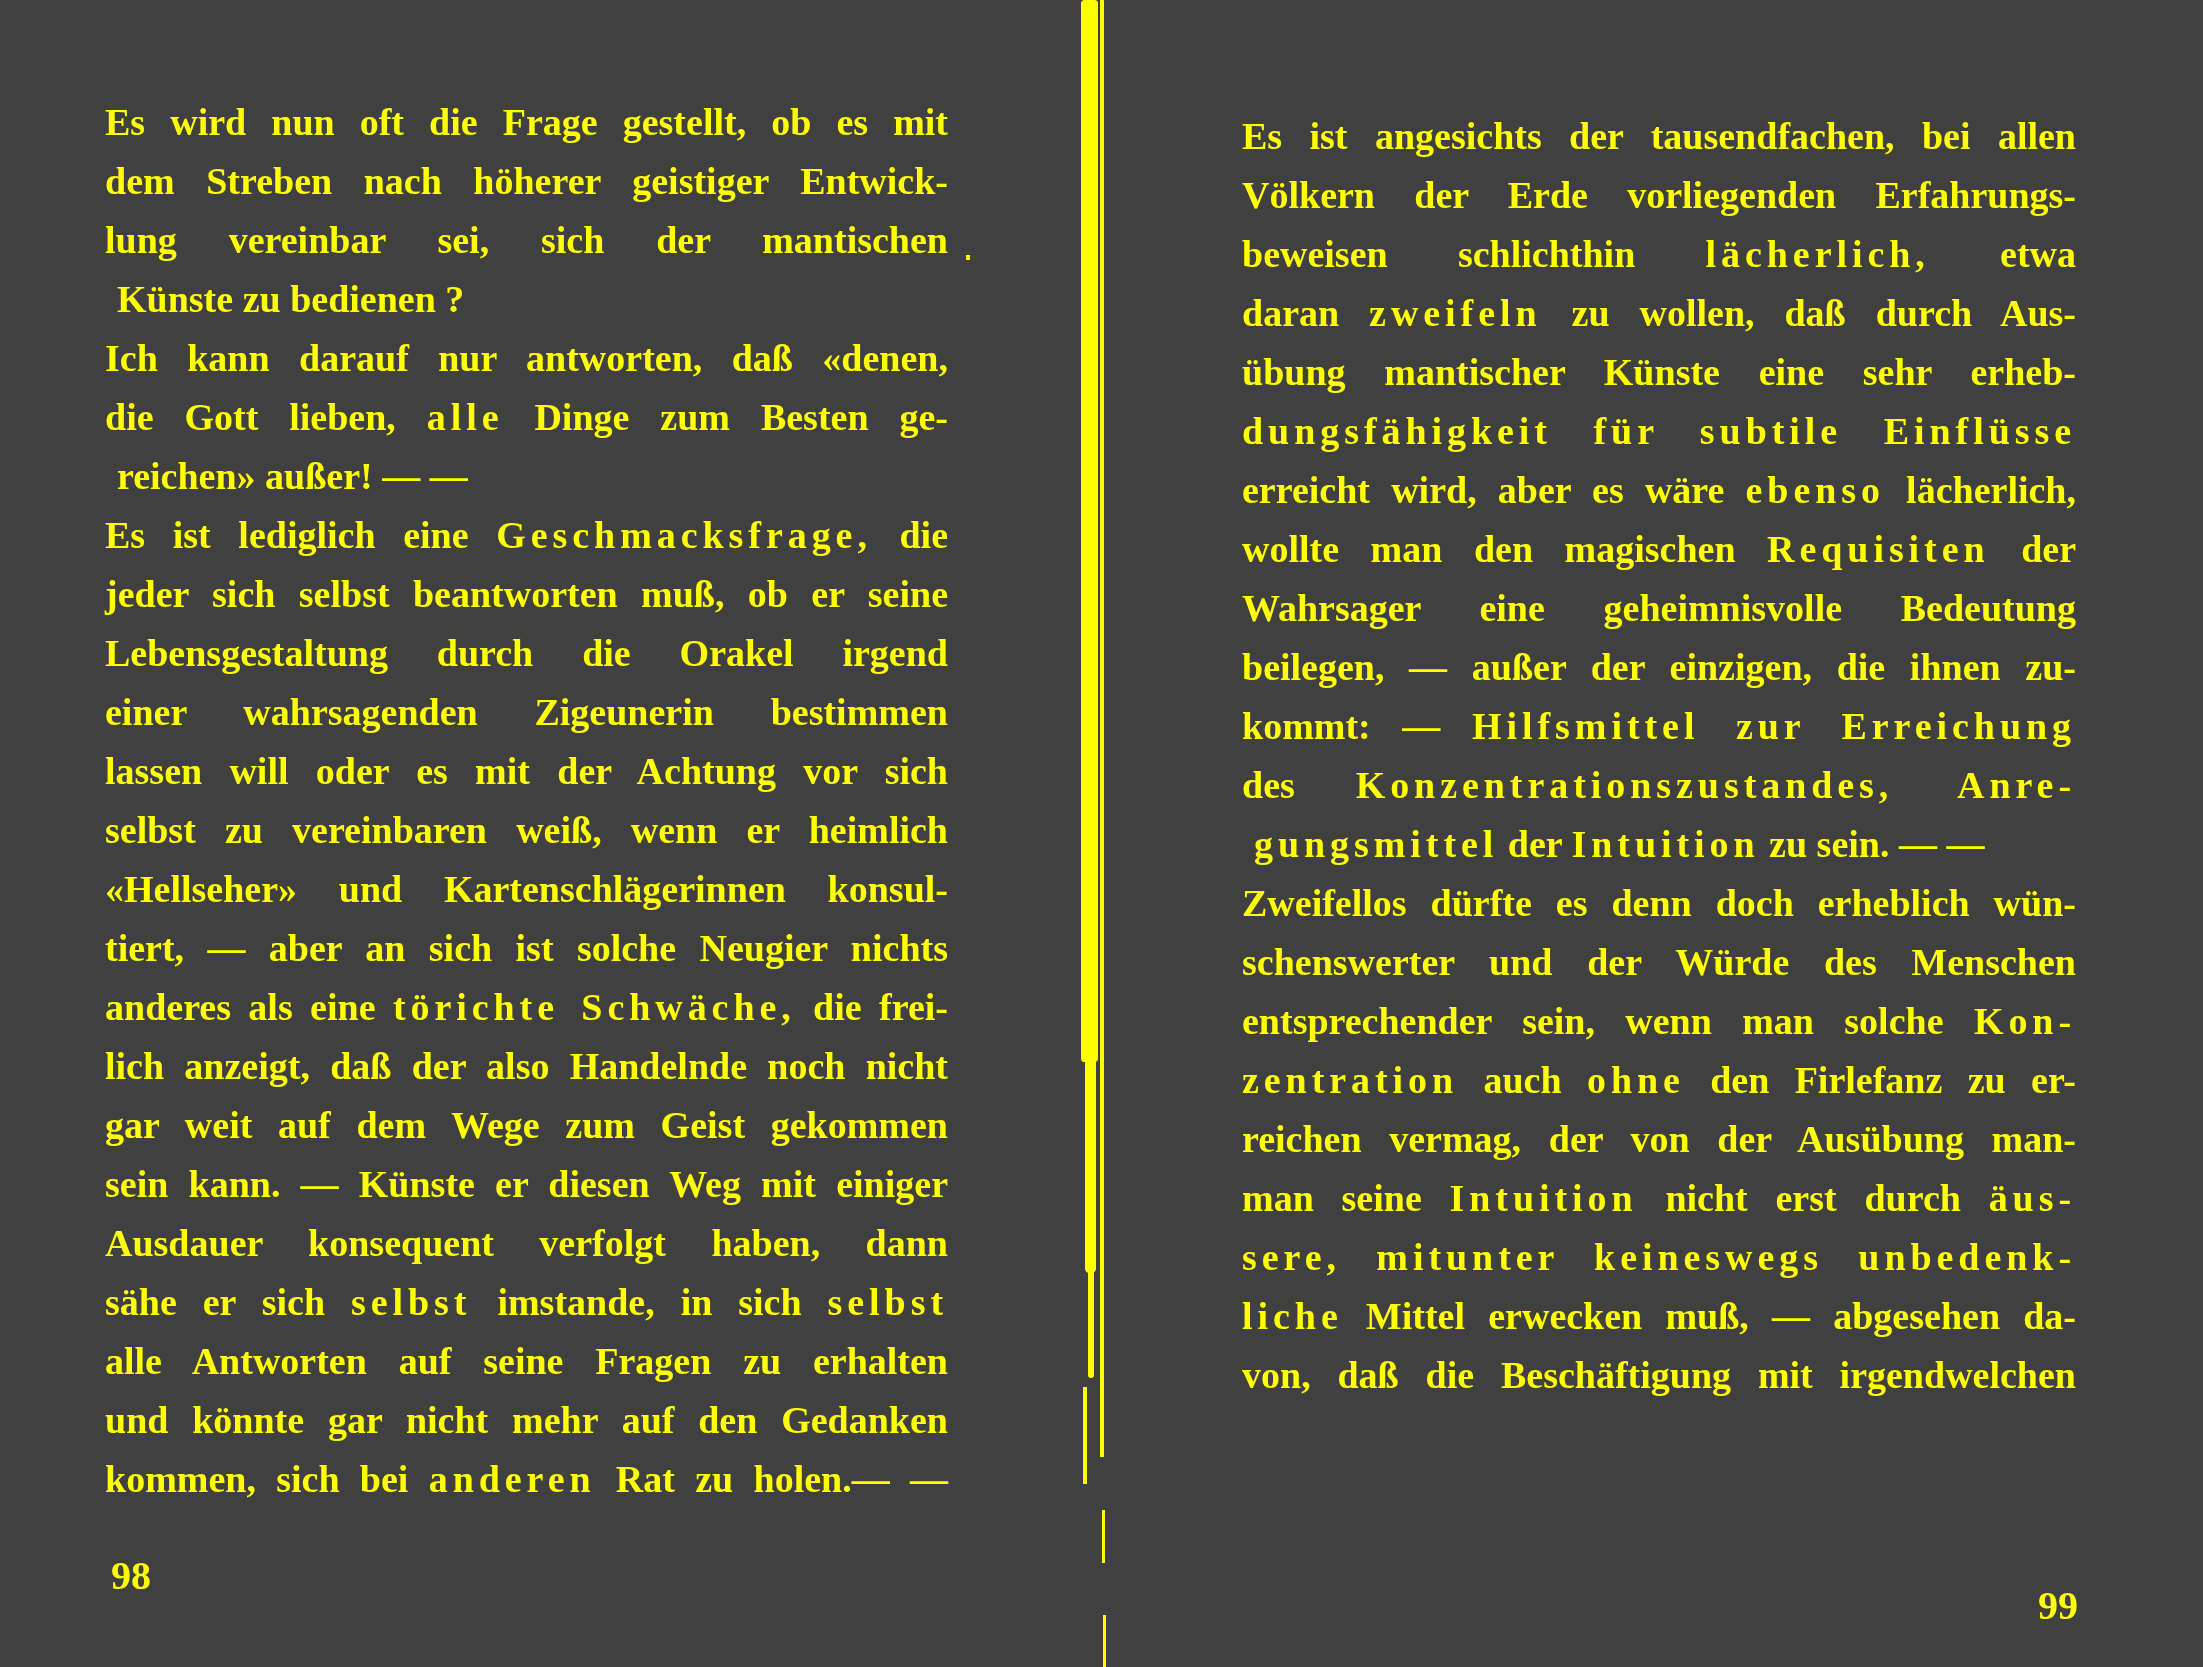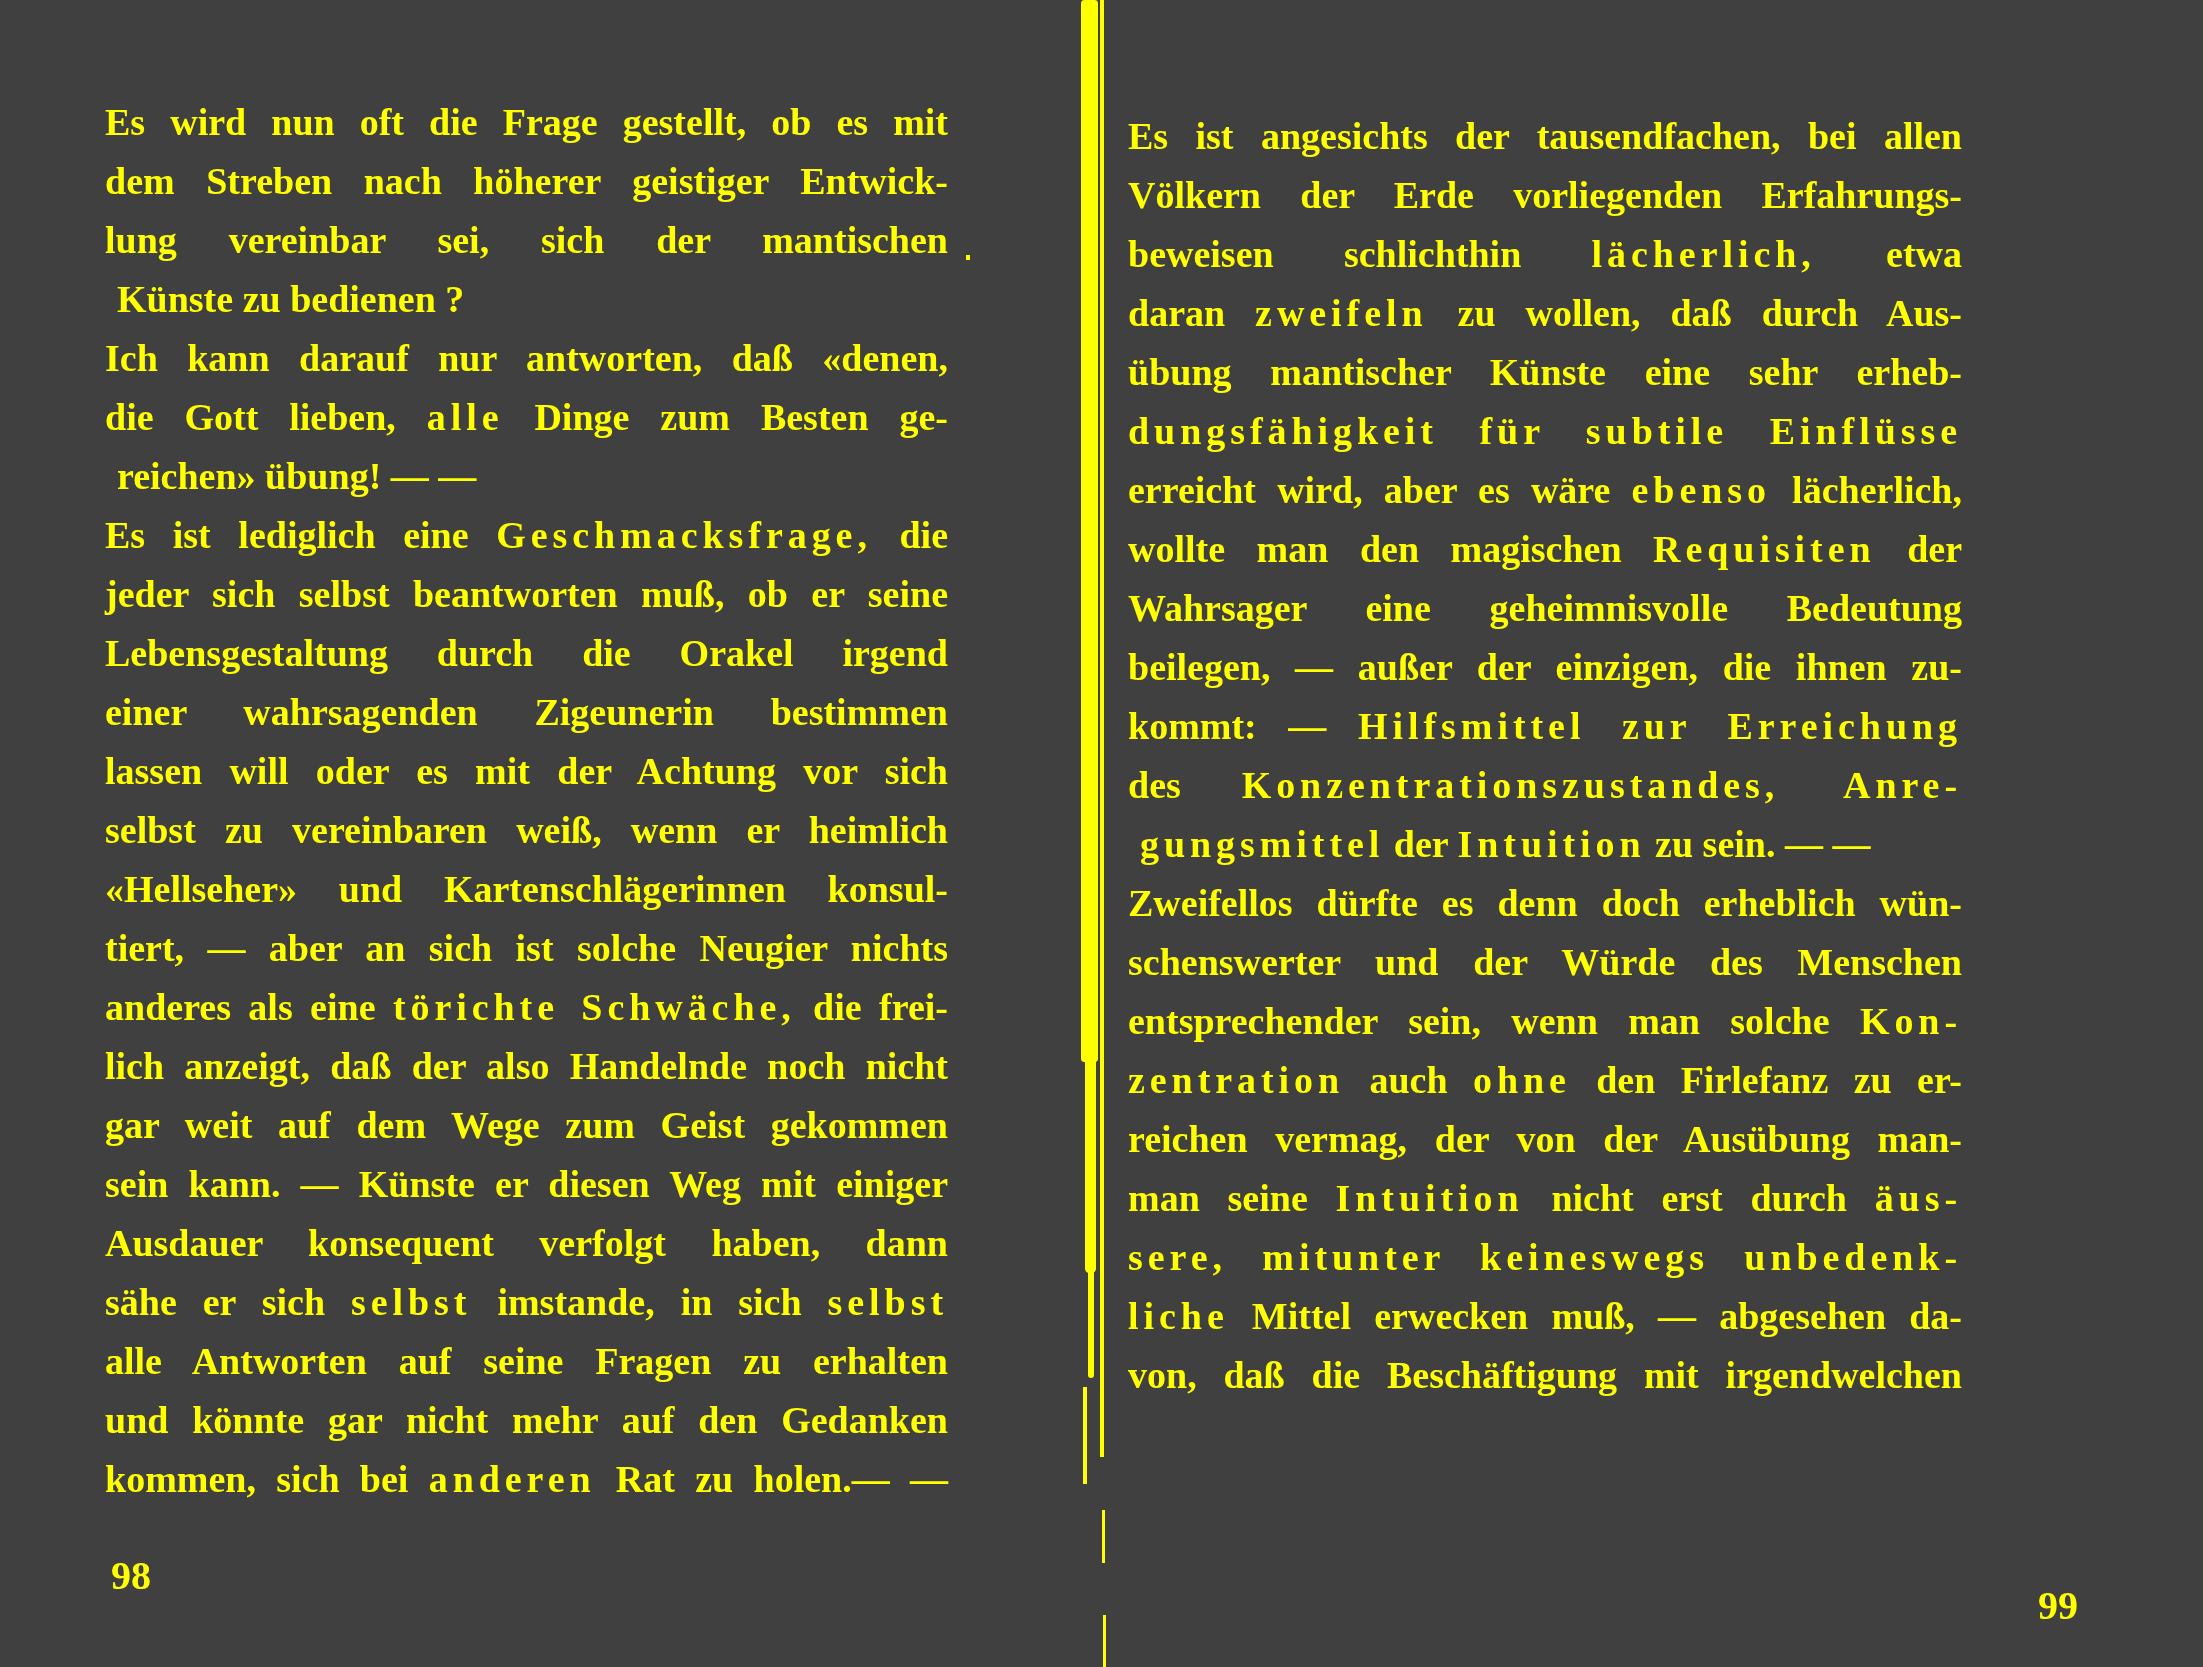--- a/index.html
+++ b/index.html
@@ -11,21 +11,21 @@
     font-family:"Liberation Serif","DejaVu Serif",serif;
   }
   .page-text{
     position:absolute;
     color:#ffff00;
     font-size:38px;
     font-weight:700;
     line-height:59px;
   }
   #left-text{left:105px;top:93px;width:843px;}
-  #right-text{left:1128px;top:107px;width:834px;}
+  #right-text{left:1242px;top:107px;width:834px;}
   .line{width:100%;}
   .aj{text-align:justify;text-align-last:justify;}
   .al{text-align:left;text-align-last:left;margin-left:12px;}
   .sp{letter-spacing:0.13em;}
   .pagenum{
     position:absolute;
     color:#ffff00;
     font-size:40px;
     font-weight:700;
   }
@@ -46,21 +46,21 @@
 
 <div id="stage">
 
   <div id="left-text" class="page-text">
       <div class="line aj"><span>Es wird nun oft die Frage gestellt, ob es mit</span></div>
       <div class="line aj"><span>dem Streben nach höherer geistiger Entwick-</span></div>
       <div class="line aj"><span>lung vereinbar sei, sich der mantischen</span></div>
       <div class="line al"><span>Künste zu bedienen ?</span></div>
       <div class="line aj"><span>Ich kann darauf nur antworten, daß «denen,</span></div>
       <div class="line aj"><span>die Gott lieben, </span><span class="sp">alle</span><span> Dinge zum Besten ge-</span></div>
-      <div class="line al"><span>reichen» übung! — —</span></div>
+      <div class="line al"><span>reichen» außer! — —</span></div>
       <div class="line aj"><span>Es ist lediglich eine </span><span class="sp">Geschmacksfrage,</span><span> die</span></div>
       <div class="line aj"><span>jeder sich selbst beantworten muß, ob er seine</span></div>
       <div class="line aj"><span>Lebensgestaltung durch die Orakel irgend</span></div>
       <div class="line aj"><span>einer wahrsagenden Zigeunerin bestimmen</span></div>
       <div class="line aj"><span>lassen will oder es mit der Achtung vor sich</span></div>
       <div class="line aj"><span>selbst zu vereinbaren weiß, wenn er heimlich</span></div>
       <div class="line aj"><span>«Hellseher» und Kartenschlägerinnen konsul-</span></div>
       <div class="line aj"><span>tiert, — aber an sich ist solche Neugier nichts</span></div>
       <div class="line aj"><span>anderes als eine </span><span class="sp">törichte Schwäche,</span><span> die frei-</span></div>
       <div class="line aj"><span>lich anzeigt, daß der also Handelnde noch nicht</span></div>

